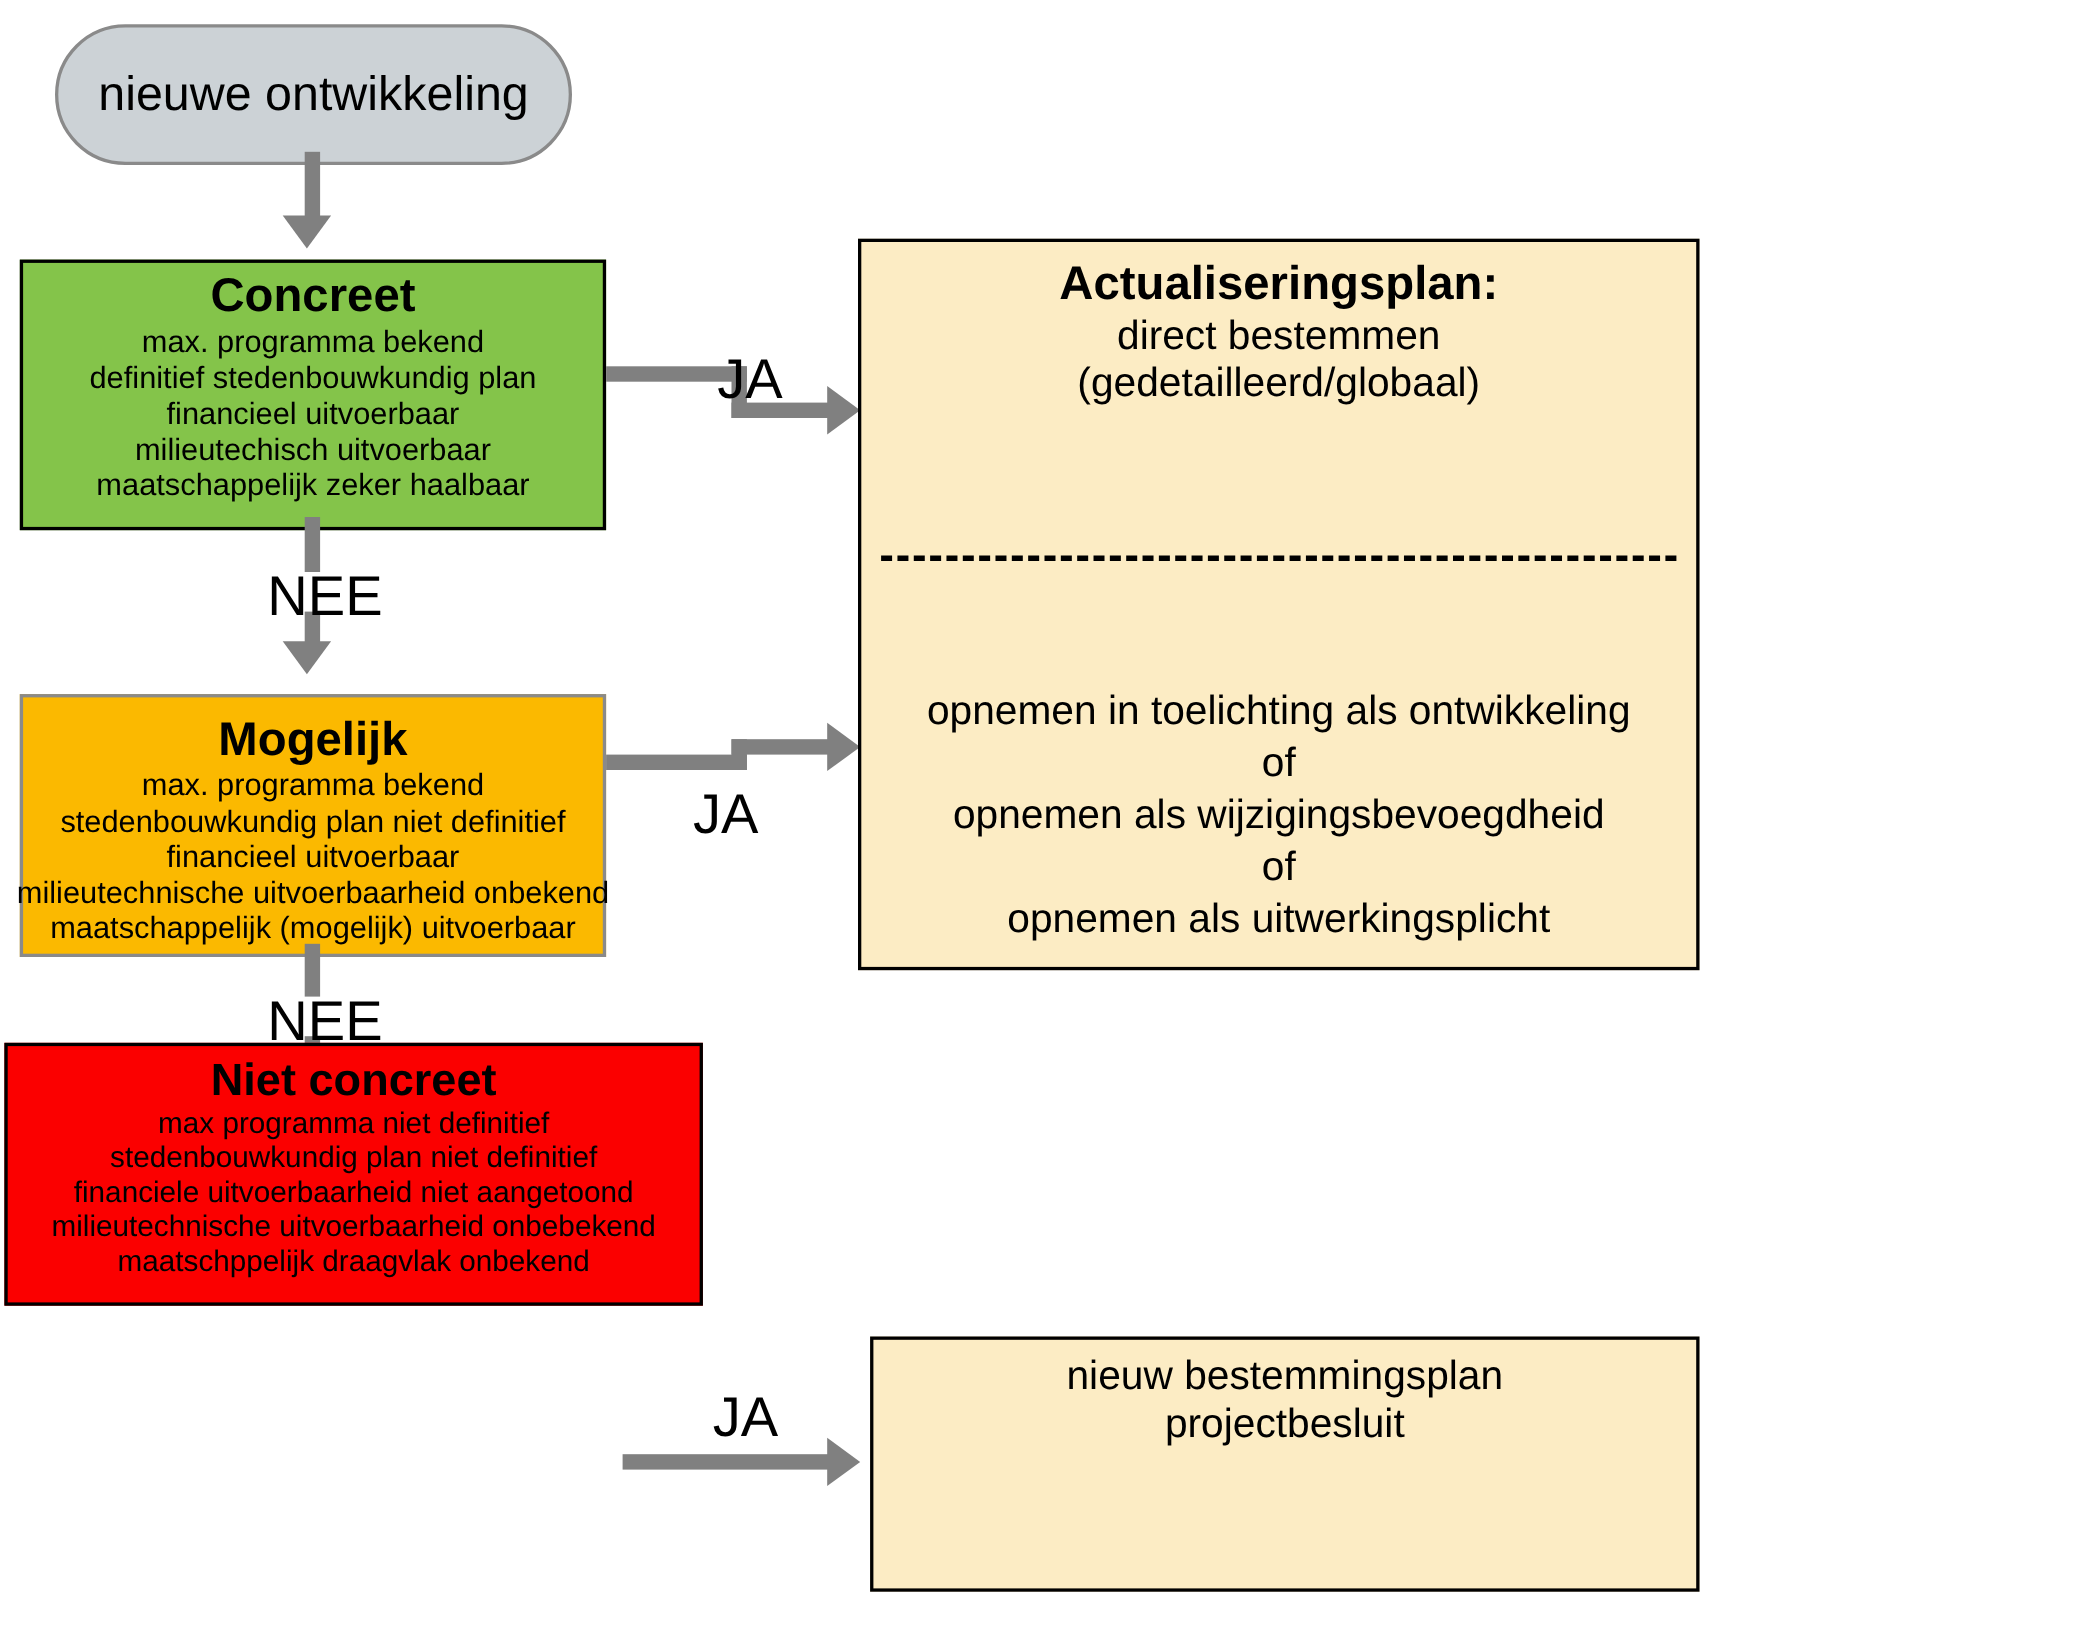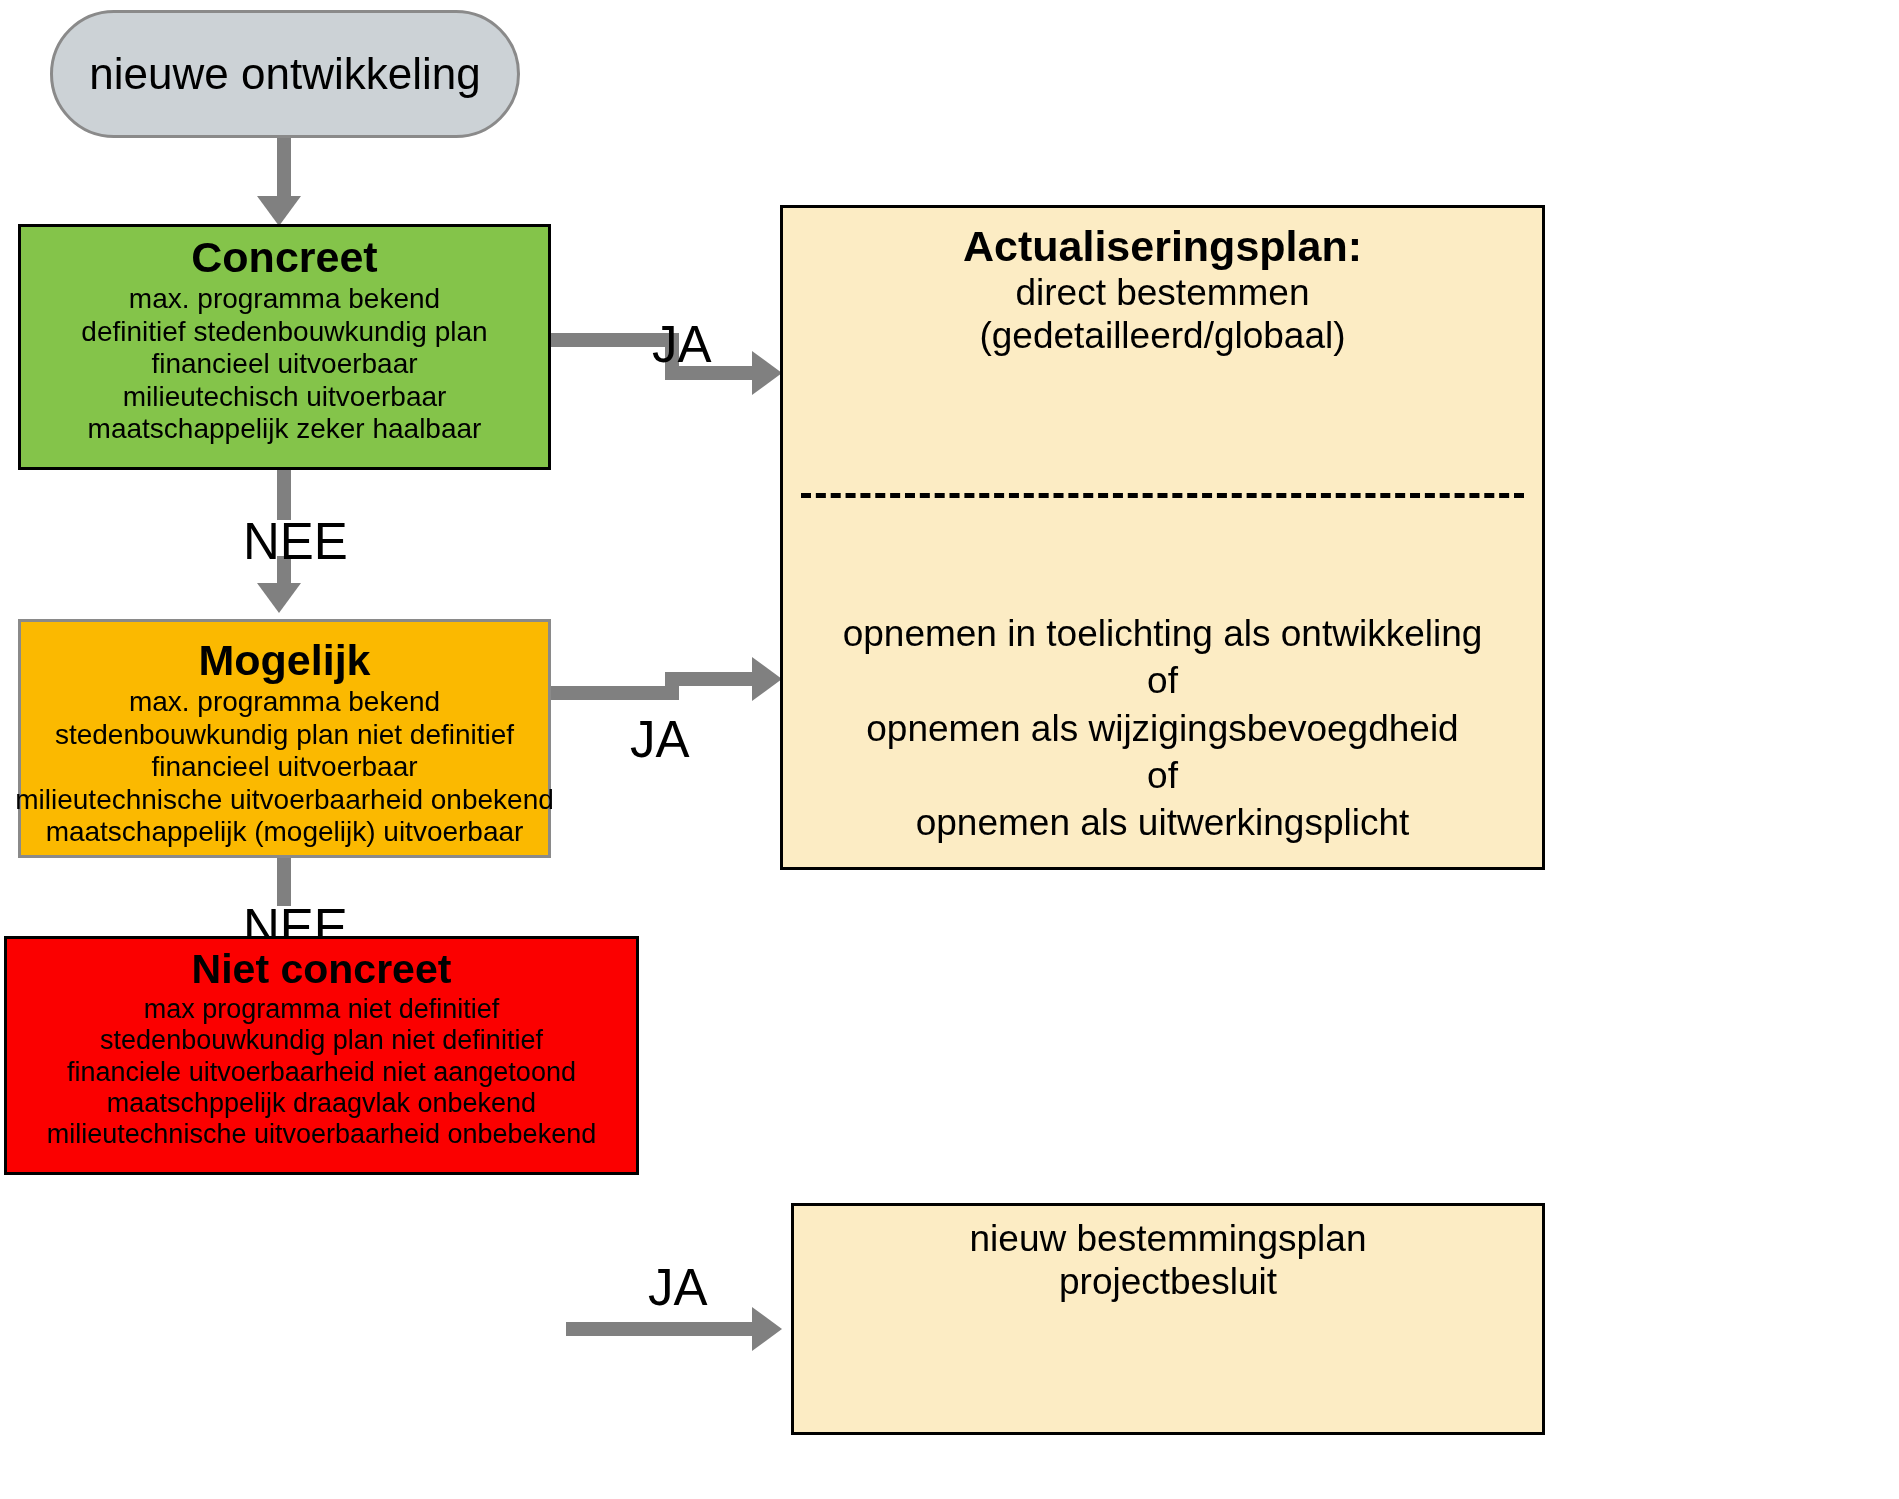--- a/index.html
+++ b/index.html
@@ -20,20 +20,21 @@
 
   
   .node {
     position: absolute;
     box-sizing: border-box;
     display: flex;
     flex-direction: column;
     align-items: center;
     text-align: right;
     color: #000000;
+    margin-top: 12px;
   }
 
   .node .title {
     font-weight: bold;
     line-height: 1.12;
     white-space: nowrap;
   }
   .node .lines {
     display: flex;
     flex-direction: column;
@@ -225,22 +226,22 @@
   <div class="vline" style="left:277px; top:942px; height:14px;"></div>
   <div class="arrow-down" style="left:257px; top:950px;"></div>
   <div class="edge-label" style="left:243px; top:898px;">NEE</div>
 
   <div class="node" id="niet-concreet-node">
     <div class="title">Niet concreet</div>
     <div class="lines">
       <span>max programma niet definitief</span>
       <span>stedenbouwkundig plan niet definitief</span>
       <span>financiele uitvoerbaarheid niet aangetoond</span>
+      <span>milieutechnische uitvoerbaarheid onbebekend</span>
       <span>maatschppelijk draagvlak onbekend</span>
-      <span>milieutechnische uitvoerbaarheid onbebekend</span>
     </div>
   </div>
 
   <div class="hline" style="left:566px; top:1322px; width:200px;"></div>
   <div class="arrow-right" style="left:752px; top:1307px;"></div>
   <div class="edge-label" style="left:648px; top:1258px;">JA</div>
 
   <div class="node" id="actualiseringsplan-node">
     <div class="title">Actualiseringsplan:</div>
     <div class="lines">

